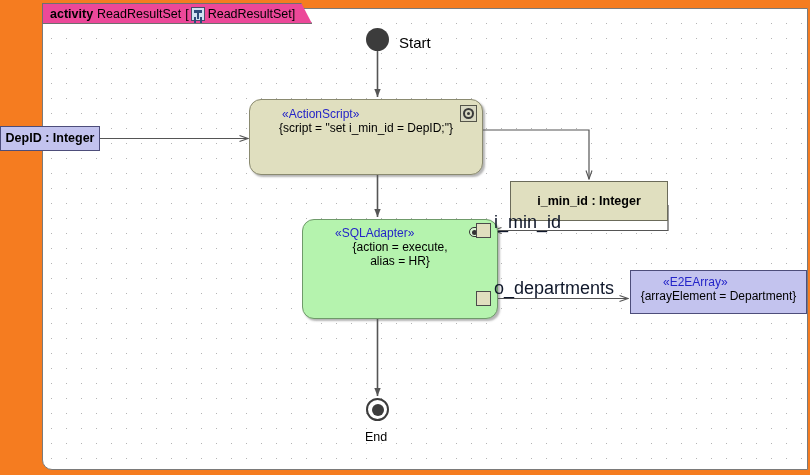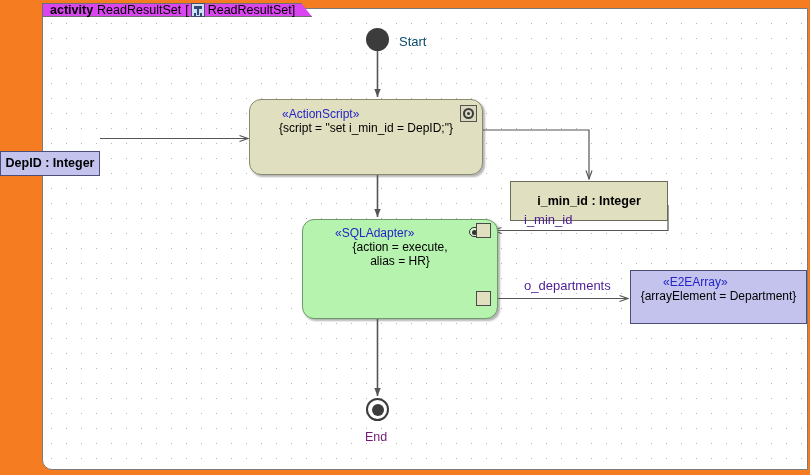--- a/index.html
+++ b/index.html
@@ -60,22 +60,22 @@
     background-size: 15px 15px;
     background-position: 8px 14px;
     pointer-events: none;
   }
 
   
   #frame-tab {
     position: absolute;
     left: 42px;
     top: 3px;
-    height: 14px;
-    background: #d946ef;
+    height: 21px;
+    background: #ec4899;
     border: 1px solid #6f6f6f;
     border-bottom: 1px solid #6f6f6f;
     box-sizing: border-box;
     display: flex;
     align-items: center;
     padding: 0 16px 0 7px;
     font-size: 12.5px;
     color: #000;
     white-space: nowrap;
     
@@ -233,58 +233,57 @@
     z-index: 4;
   }
   #obj-depid {
     left: 0px;
     top: 126px;
     width: 100px;
     height: 25px;
     display: flex;
     align-items: center;
     justify-content: center;
-    margin-top: 25px;
   }
   #obj-imin {
     left: 510px;
     top: 181px;
     width: 158px;
     height: 40px;
     background: #e0dfbf;
     border-color: #6b6b5a;
     display: flex;
     align-items: center;
     justify-content: center;
   }
   #obj-dept {
     left: 630px;
     top: 270px;
     width: 177px;
-    height: 54px;
+    height: 44px;
     padding-top: 4px;
   }
 
   
   #start-node {
     position: absolute;
     left: 366px;
     top: 28px;
     width: 23px;
     height: 23px;
     border-radius: 50%;
     background: #3c3c3c;
     z-index: 4;
   }
   #start-label {
     position: absolute;
     left: 399px;
     top: 34px;
-    font-size: 13px;
-    color: #0c4a6e;
+    font-size: 15px;
+    color: #000000;
   }
   #end-node {
     position: absolute;
     left: 366px;
     top: 398px;
     width: 23px;
     height: 23px;
     border-radius: 50%;
     border: 2px solid #3c3c3c;
     background: #ffffff;
@@ -297,31 +296,30 @@
     left: 3.5px; top: 3.5px;
     width: 12px; height: 12px;
     border-radius: 50%;
     background: #3c3c3c;
   }
   #end-label {
     position: absolute;
     left: 365px;
     top: 430px;
     font-size: 12.5px;
-    color: #701a75;
+    color: #000000;
   }
 
   
   .edge-label {
     position: absolute;
-    font-size: 13px;
-    color: #4c1d95;
+    font-size: 18px;
+    color: #0f172a;
     z-index: 5;
     background: transparent;
-    margin-left: 30px;
   }
   #lbl-imin { left: 494px; top: 212px; }
   #lbl-odep { left: 494px; top: 278px; }
 
   
   #edges {
     position: absolute;
     left: 0; top: 0;
     width: 810px;
     height: 475px;

